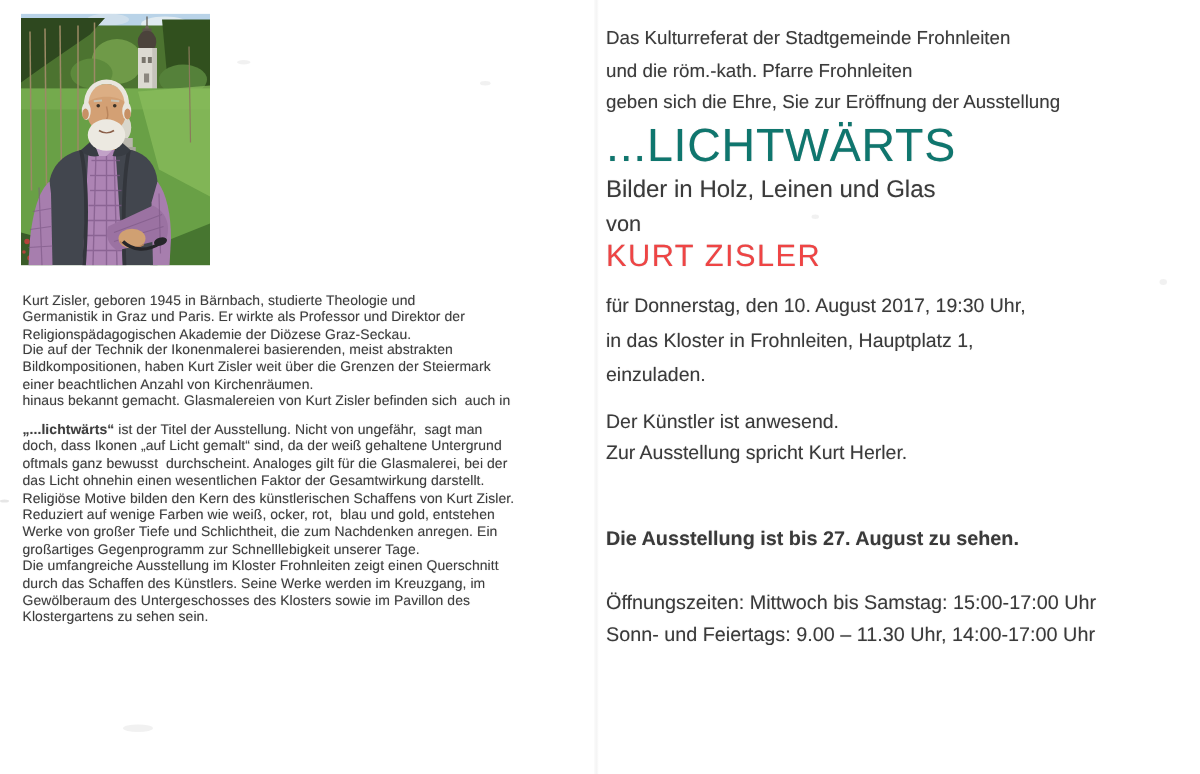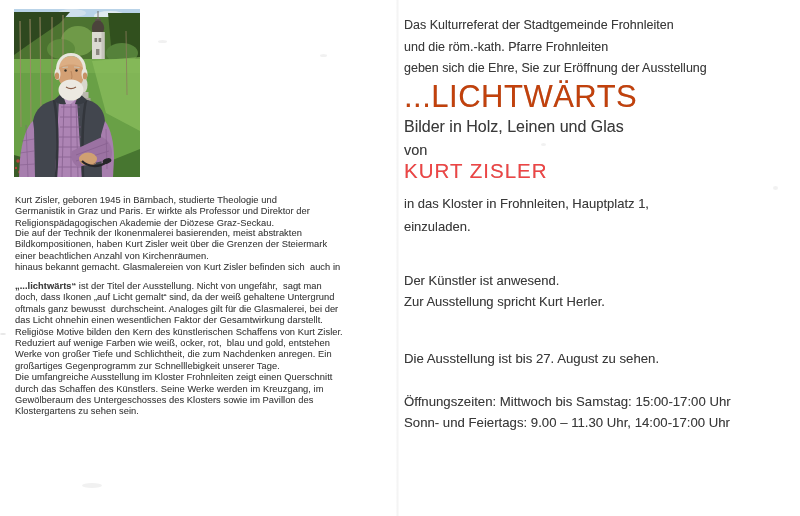--- a/index.html
+++ b/index.html
@@ -30,27 +30,27 @@
   #bio1{top:195px;}
   #bio2{top:228px;}
   #mainpara{top:281px;}
   .caption{position:absolute;left:15px;top:493px;font-size:10px;color:#474747;
            white-space:pre;text-shadow:0 0 .6px rgba(80,80,80,.38);margin-top:42px;}
 
   
   .rblock{position:absolute;left:404px;width:388px;text-align:left;color:#3a3a3a;}
   .rline{white-space:pre;text-shadow:0 0 .6px rgba(80,80,80,.38);}
   #intro{top:15px;font-size:12.5px;line-height:21.5px;}
-  #title{top:79px;font-size:31px;letter-spacing:.5px;color:#c2410c;}
+  #title{top:79px;font-size:31px;letter-spacing:.5px;color:#0f766e;}
   #subtitle{top:118px;font-size:16px;}
   #von{top:142px;font-size:14.5px;}
   #artist{top:159px;font-size:20.5px;letter-spacing:1px;color:#ef4444;}
   #invite{top:192px;font-size:13px;line-height:23px;}
   #presence{top:271px;font-size:13px;line-height:20.5px;}
-  #duration{top:351px;font-size:13.2px;}
+  #duration{top:351px;font-size:13.2px;font-weight:bold;}
   #hours{top:392px;font-size:13.2px;line-height:20.5px;}
   #publisher{top:492px;font-size:10.5px;}
 </style>
 </head>
 <body>
 
 <div class="sheet">
 
   <div class="photo">
     <svg width="126" height="168" viewBox="0 0 126 168">
@@ -201,20 +201,21 @@
     <div class="rline">und die röm.-kath. Pfarre Frohnleiten</div>
     <div class="rline">geben sich die Ehre, Sie zur Eröffnung der Ausstellung</div>
   </div>
 
   <div class="rblock rline" id="title">...LICHTWÄRTS</div>
   <div class="rblock rline" id="von">von</div>
   <div class="rblock rline" id="subtitle">Bilder in Holz, Leinen und Glas</div>
   <div class="rblock rline" id="artist">KURT ZISLER</div>
 
   <div class="rblock" id="invite">
+    <div class="rline">für Donnerstag, den 10. August 2017, 19:30 Uhr,</div>
     <div class="rline">in das Kloster in Frohnleiten, Hauptplatz 1,</div>
     <div class="rline">einzuladen.</div>
   </div>
 
   <div class="rblock" id="presence">
     <div class="rline">Der Künstler ist anwesend.</div>
     <div class="rline">Zur Ausstellung spricht Kurt Herler.</div>
   </div>
 
   <div class="rblock rline" id="duration">Die Ausstellung ist bis 27. August zu sehen.</div>

